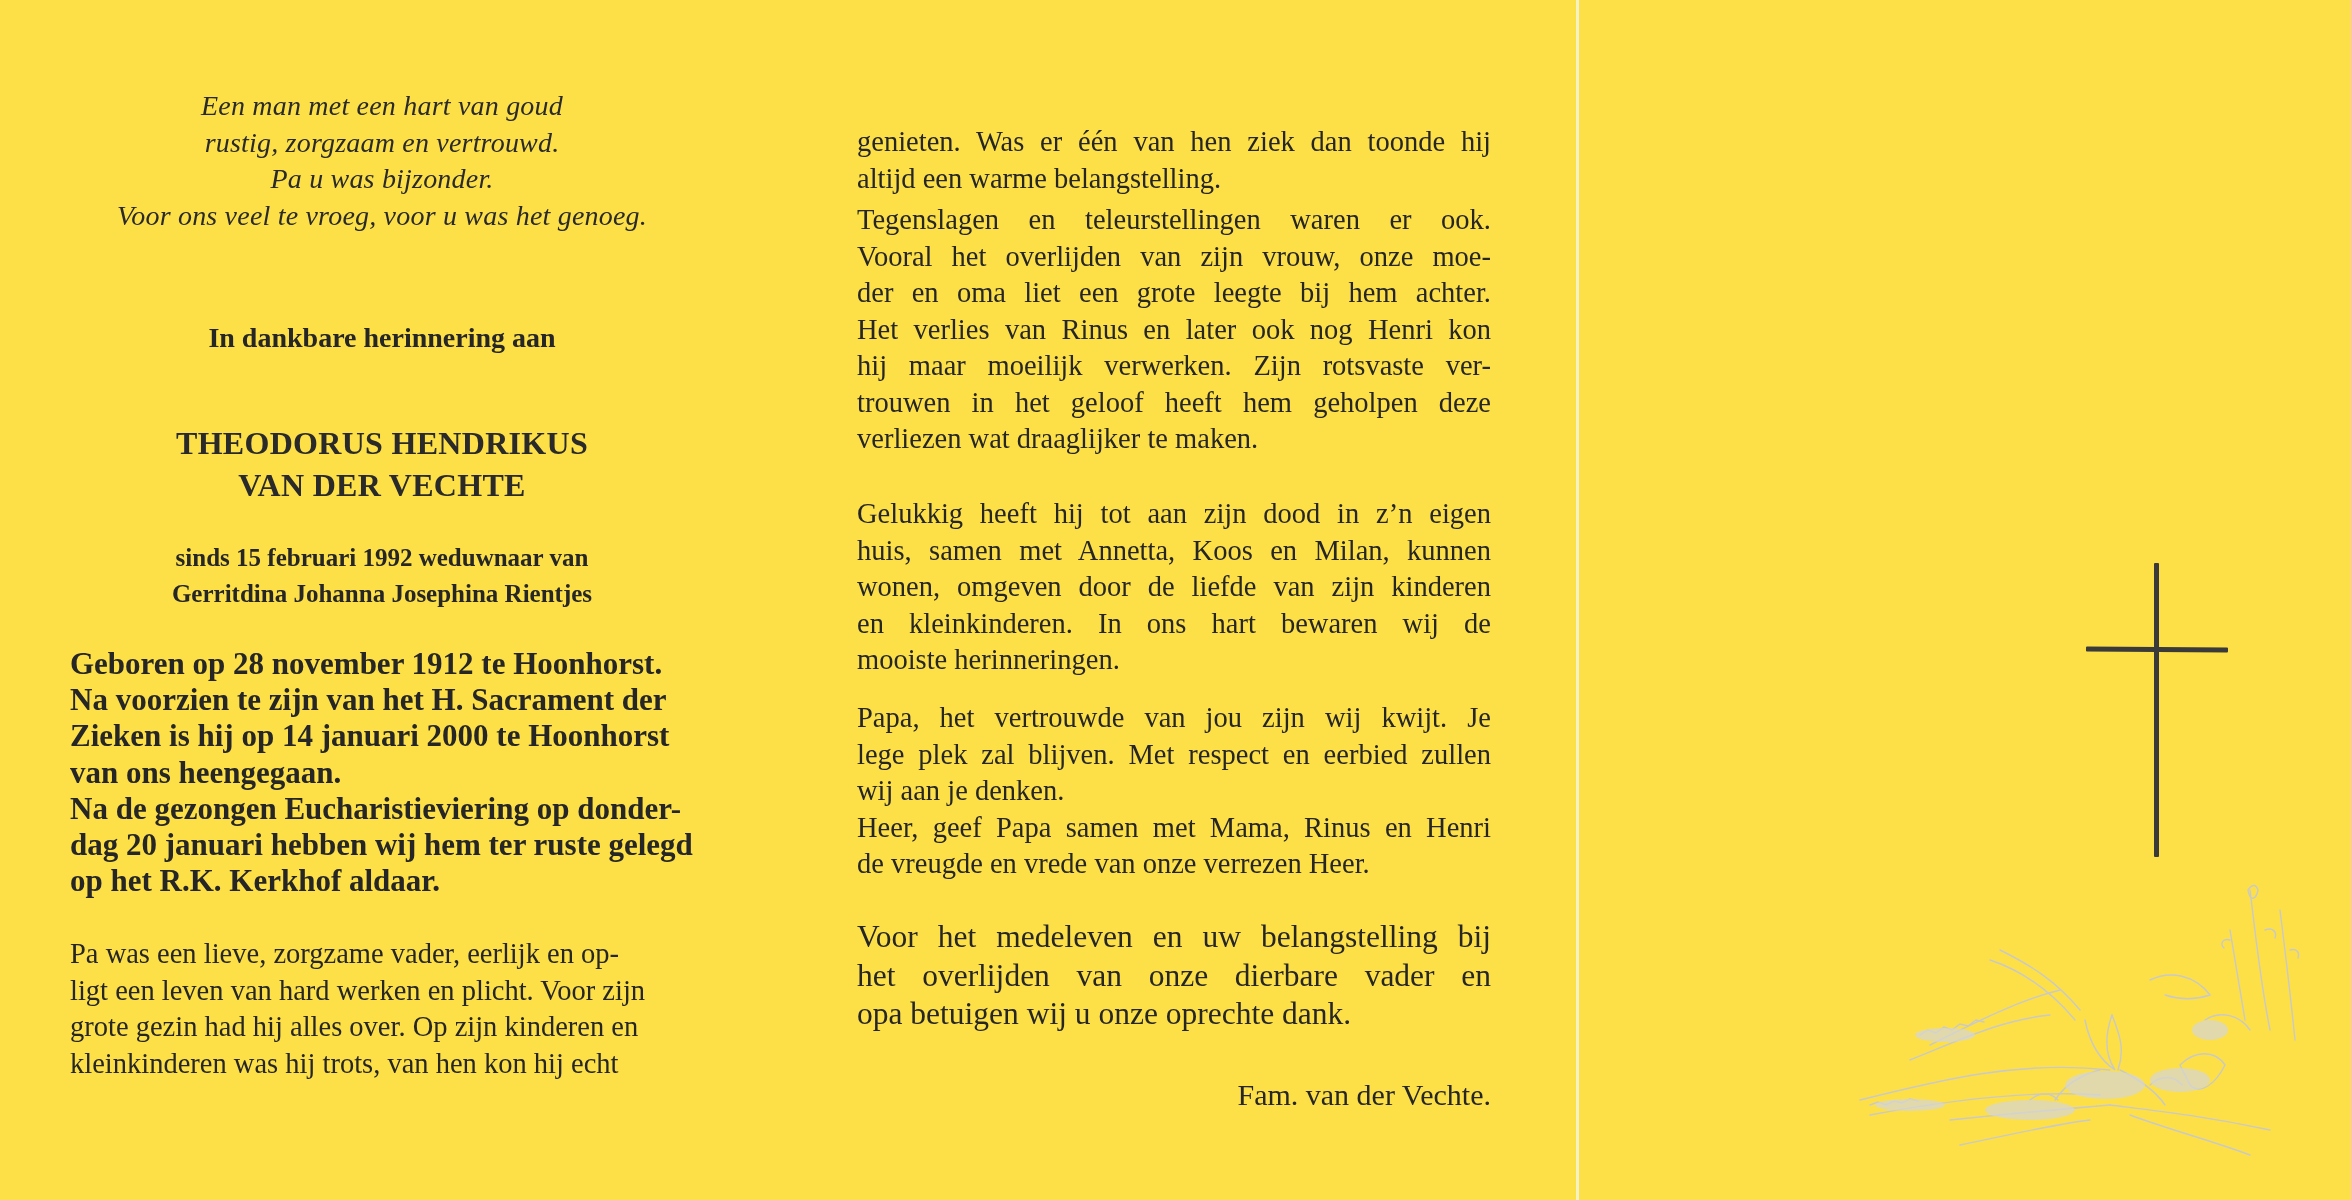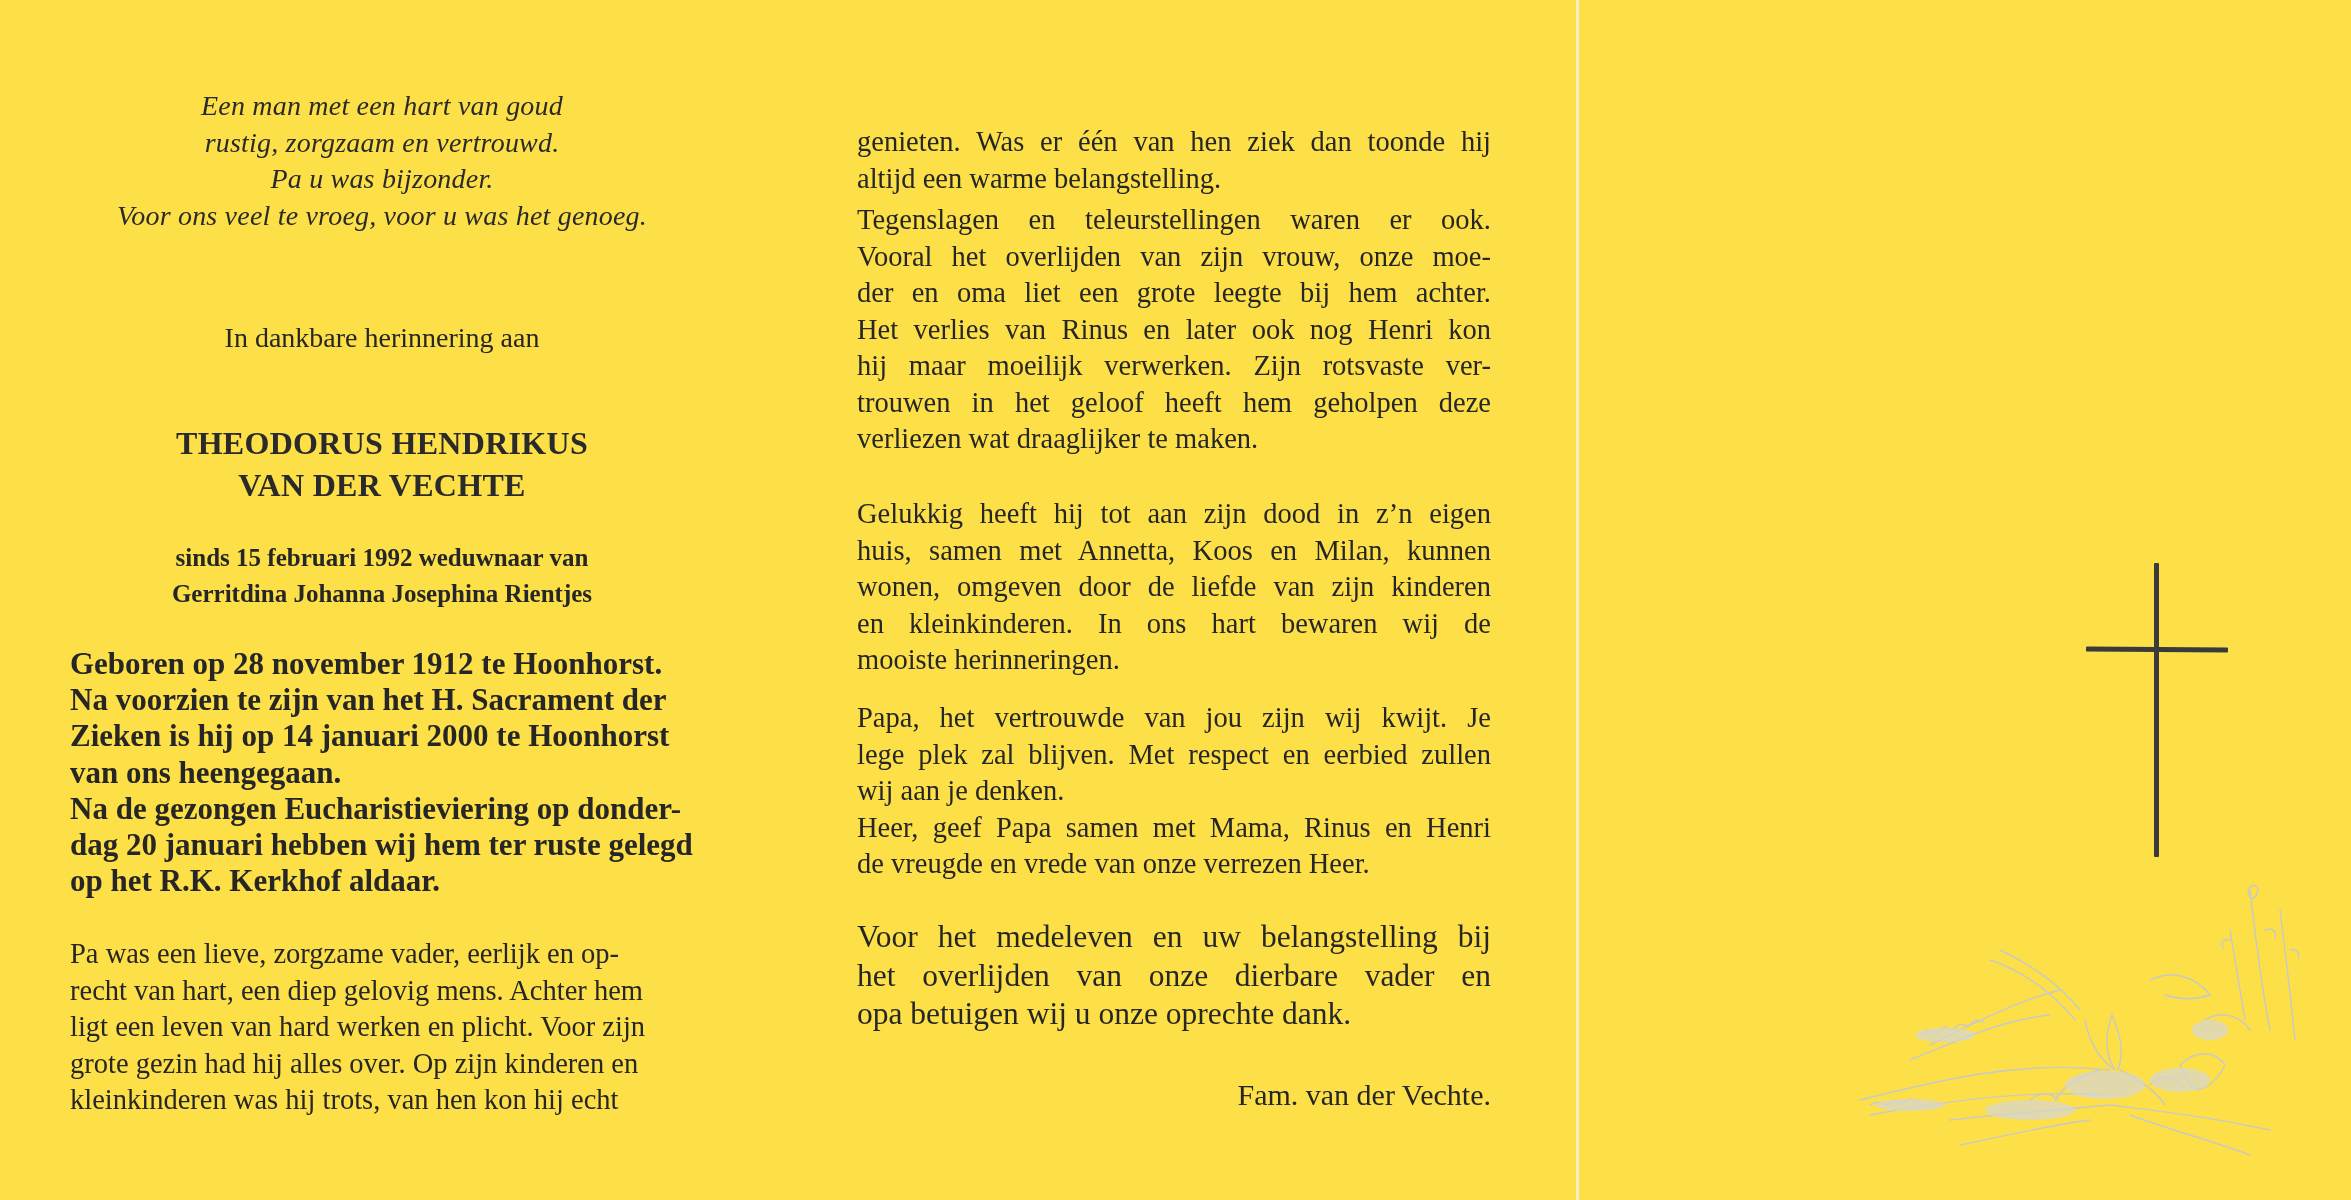--- a/index.html
+++ b/index.html
@@ -39,21 +39,21 @@
       line-height: 36.5px;
       color: #2a2a2a;
       letter-spacing: 0.2px;
     }
     .poem div { white-space: nowrap; }
     .memory-heading {
       position: absolute;
       left: 0; top: 322px;
       width: 624px;
       text-align: center;
-      font-weight: normal;
+      font-weight: bold;
       font-size: 28px;
       color: #262626;
     }
     .deceased-name {
       position: absolute;
       left: 0; top: 422px;
       width: 624px;
       text-align: center;
       font-weight: bold;
       font-size: 32px;
@@ -201,21 +201,20 @@
       <div>Na voorzien te zijn van het H. Sacrament der</div>
       <div>Zieken is hij op 14 januari 2000 te Hoonhorst</div>
       <div>van ons heengegaan.</div>
       <div>Na de gezongen Eucharistieviering op donder-</div>
       <div>dag 20 januari hebben wij hem ter ruste gelegd</div>
       <div>op het R.K. Kerkhof aldaar.</div>
     </div>
 
     <div class="tribute">
       <div>Pa was een lieve, zorgzame vader, eerlijk en op-</div>
-      <div>recht van hart, een diep gelovig mens. Achter hem</div>
       <div>ligt een leven van hard werken en plicht. Voor zijn</div>
       <div>grote gezin had hij alles over. Op zijn kinderen en</div>
       <div>kleinkinderen was hij trots, van hen kon hij echt</div>
     </div>
   </div>
 
   <div class="col-mid">
     <div class="mid-para para-1">
       <div class="just">genieten. Was er één van hen ziek dan toonde hij</div>
       <div>altijd een warme belangstelling.</div>

